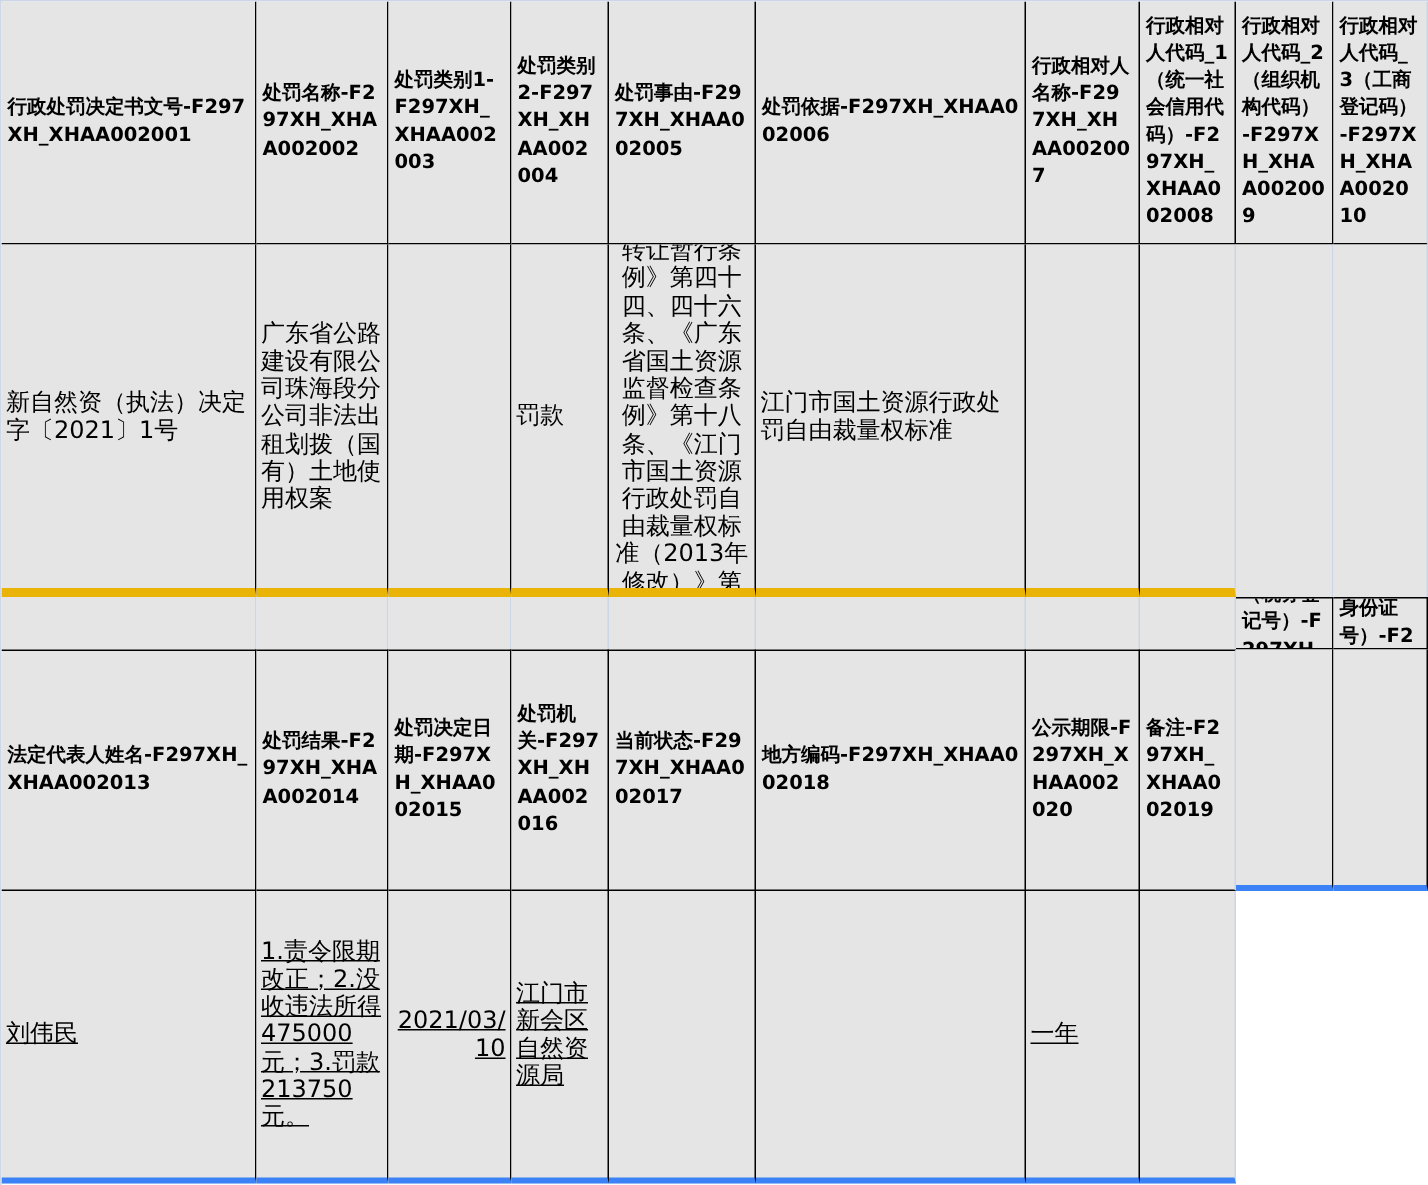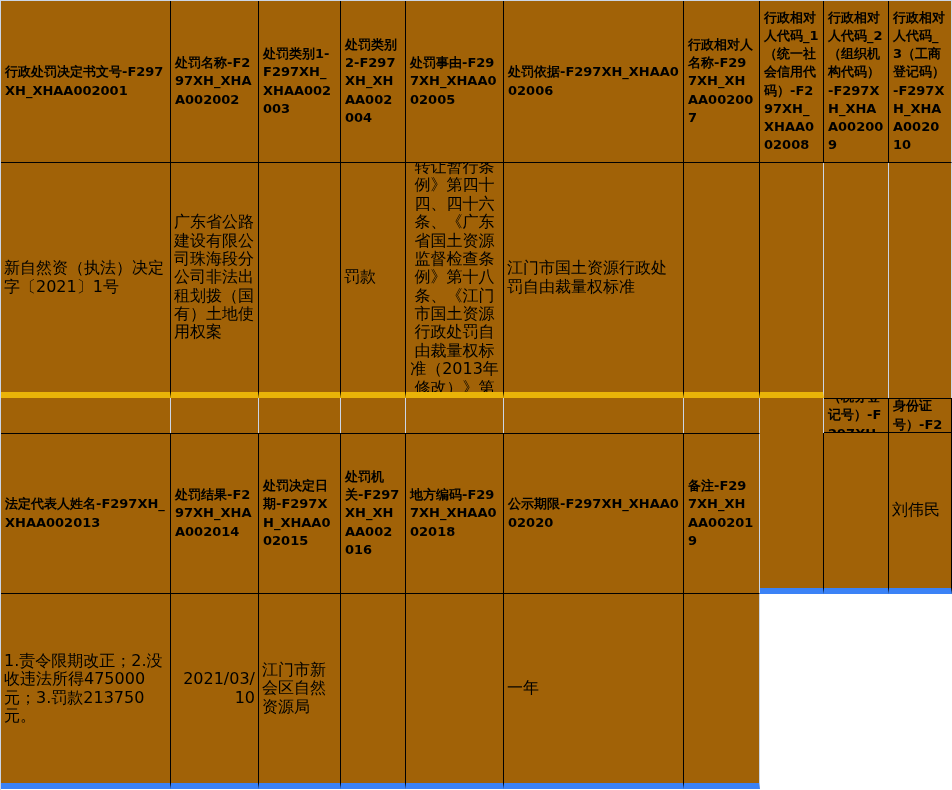--- a/index.html
+++ b/index.html
@@ -18,40 +18,40 @@
     grid-template-columns:170px 88px 82px 65px 98px 180px 76px 64px 65px 63px;
     grid-template-rows:162px 235px 35px 161px 195px;
   }
   .cell{
     box-sizing:border-box;
     border-right:1px solid #000;
     display:flex;
     align-items:center;
     overflow:hidden;
     word-break:break-all;
-    background:#a16207;
+    background:#e5e5e5;
   }
   
   .hdr{
     font-weight:bold;
     font-size:13px;
     line-height:1.4;
     padding:2px 4px;
   }
   
   .dat{
     font-size:16px;
     line-height:1.15;
     padding:2px 3px;
   }
   .row1{border-bottom:1px solid #000;}
   .row2{border-bottom:6px solid #eab308;}
   .sep{border-right:1px solid #ccd6e6;border-bottom:none;}
   .row4{border-top:1px solid #000;border-bottom:1px solid #000;}
-  .row5{border-bottom:6px solid #3b82f6;}
+  .row5{border-bottom:4px solid #3b82f6;text-decoration:underline;}
   .lastcol{border-right:1px solid #ccd6e6;}
   .center{justify-content:center;text-align:center;}
   .right{justify-content:flex-end;text-align:right;}
 </style>
 </head>
 <body>
 
 <div class="sheet">
   <div class="grid">
 
@@ -85,20 +85,21 @@
     <div class="cell sep"></div>
     <div class="cell sep"></div>
     <div class="cell sep"></div>
 
     <div class="cell hdr row4">行政相对人代码_4（税务登记号）-F297XH_XHAA002011</div>
     <div class="cell hdr row4">行政相对人代码_5（居民身份证号）-F297XH_XHAA002012</div>
     <div class="cell hdr row4">法定代表人姓名-F297XH_XHAA002013</div>
     <div class="cell hdr row4">处罚结果-F297XH_XHAA002014</div>
     <div class="cell hdr row4">处罚决定日期-F297XH_XHAA002015</div>
     <div class="cell hdr row4">处罚机关-F297XH_XHAA002016</div>
+    <div class="cell hdr row4">当前状态-F297XH_XHAA002017</div>
     <div class="cell hdr row4">地方编码-F297XH_XHAA002018</div>
     <div class="cell hdr row4">公示期限-F297XH_XHAA002020</div>
     <div class="cell hdr row4 lastcol">备注-F297XH_XHAA002019</div>
 
     <div class="cell dat row5"></div>
     <div class="cell dat row5"></div>
     <div class="cell dat row5">刘伟民</div>
     <div class="cell dat row5">1.责令限期改正；2.没收违法所得475000元；3.罚款213750元。</div>
     <div class="cell dat row5 right">2021/03/10</div>
     <div class="cell dat row5">江门市新会区自然资源局</div>

